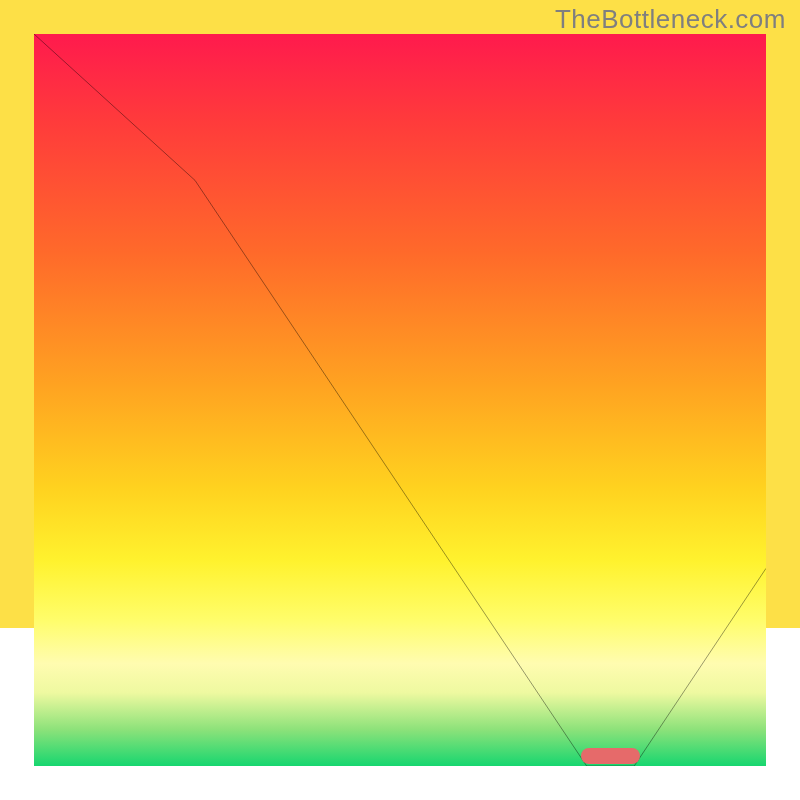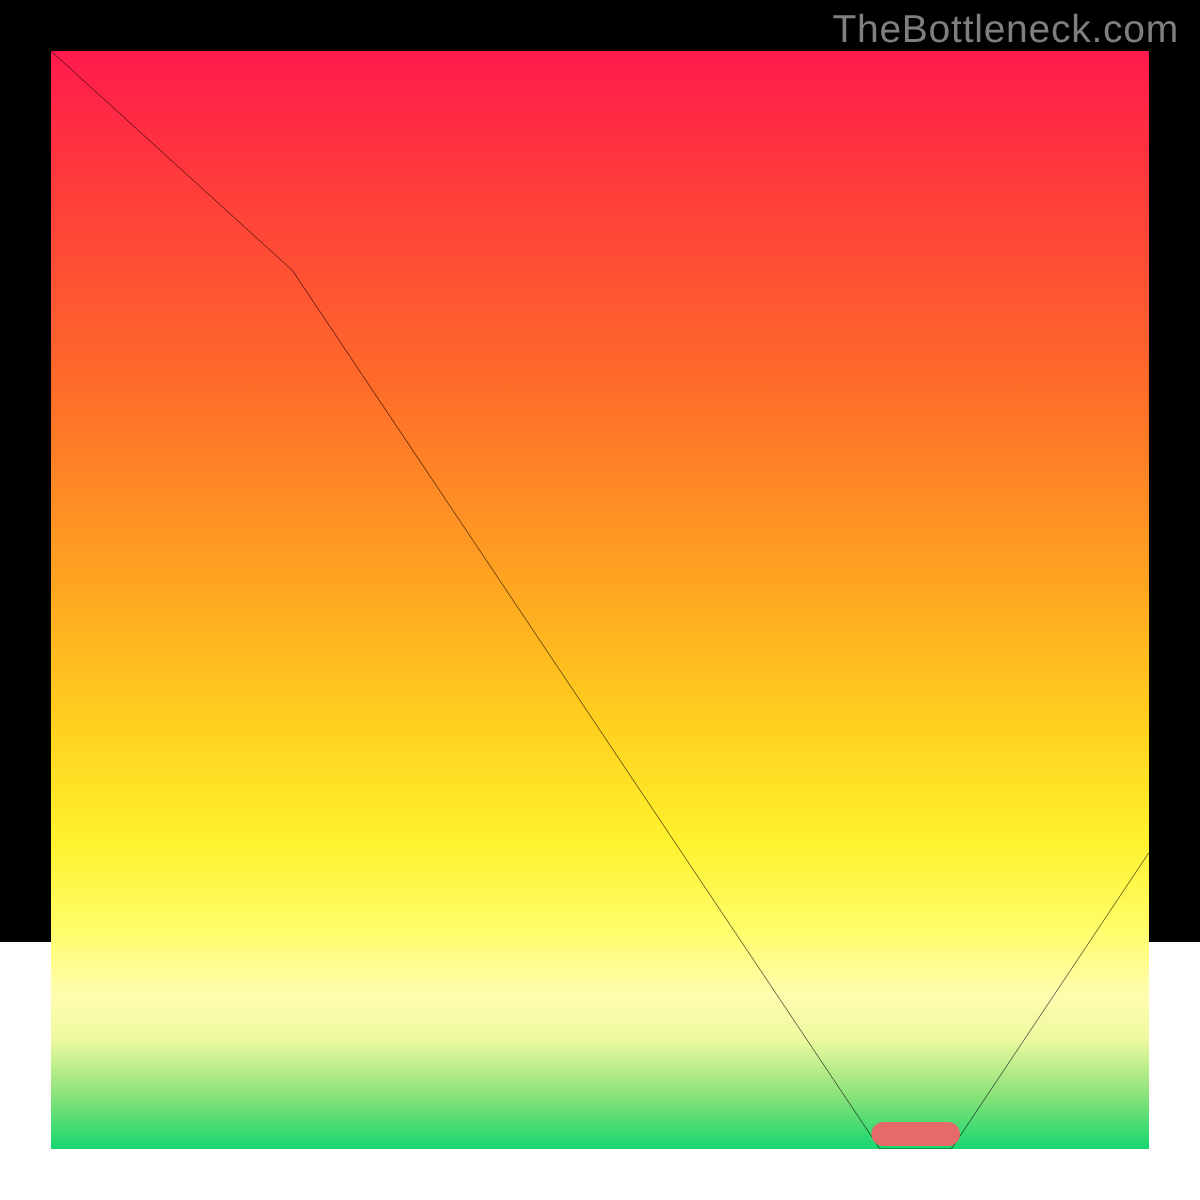--- a/index.html
+++ b/index.html
@@ -1,21 +1,21 @@
 <!DOCTYPE html>
 <html><head>
 <meta charset="utf-8">
 <style>
   * { margin: 0; padding: 0; box-sizing: border-box; }
   html, body { width: 800px; height: 800px; background: #fff; overflow: hidden; }
   .stage {
     position: relative;
     width: 800px;
     height: 628px;
-    background: #000000;
+    background: #fde047;
   }
   .watermark {
     position: absolute;
     top: 4px;
     right: 14px;
     color: #7f7f7f;
     font-family: Arial, Helvetica, sans-serif;
     font-size: 26px;
     letter-spacing: 0.5px;
     z-index: 20;

